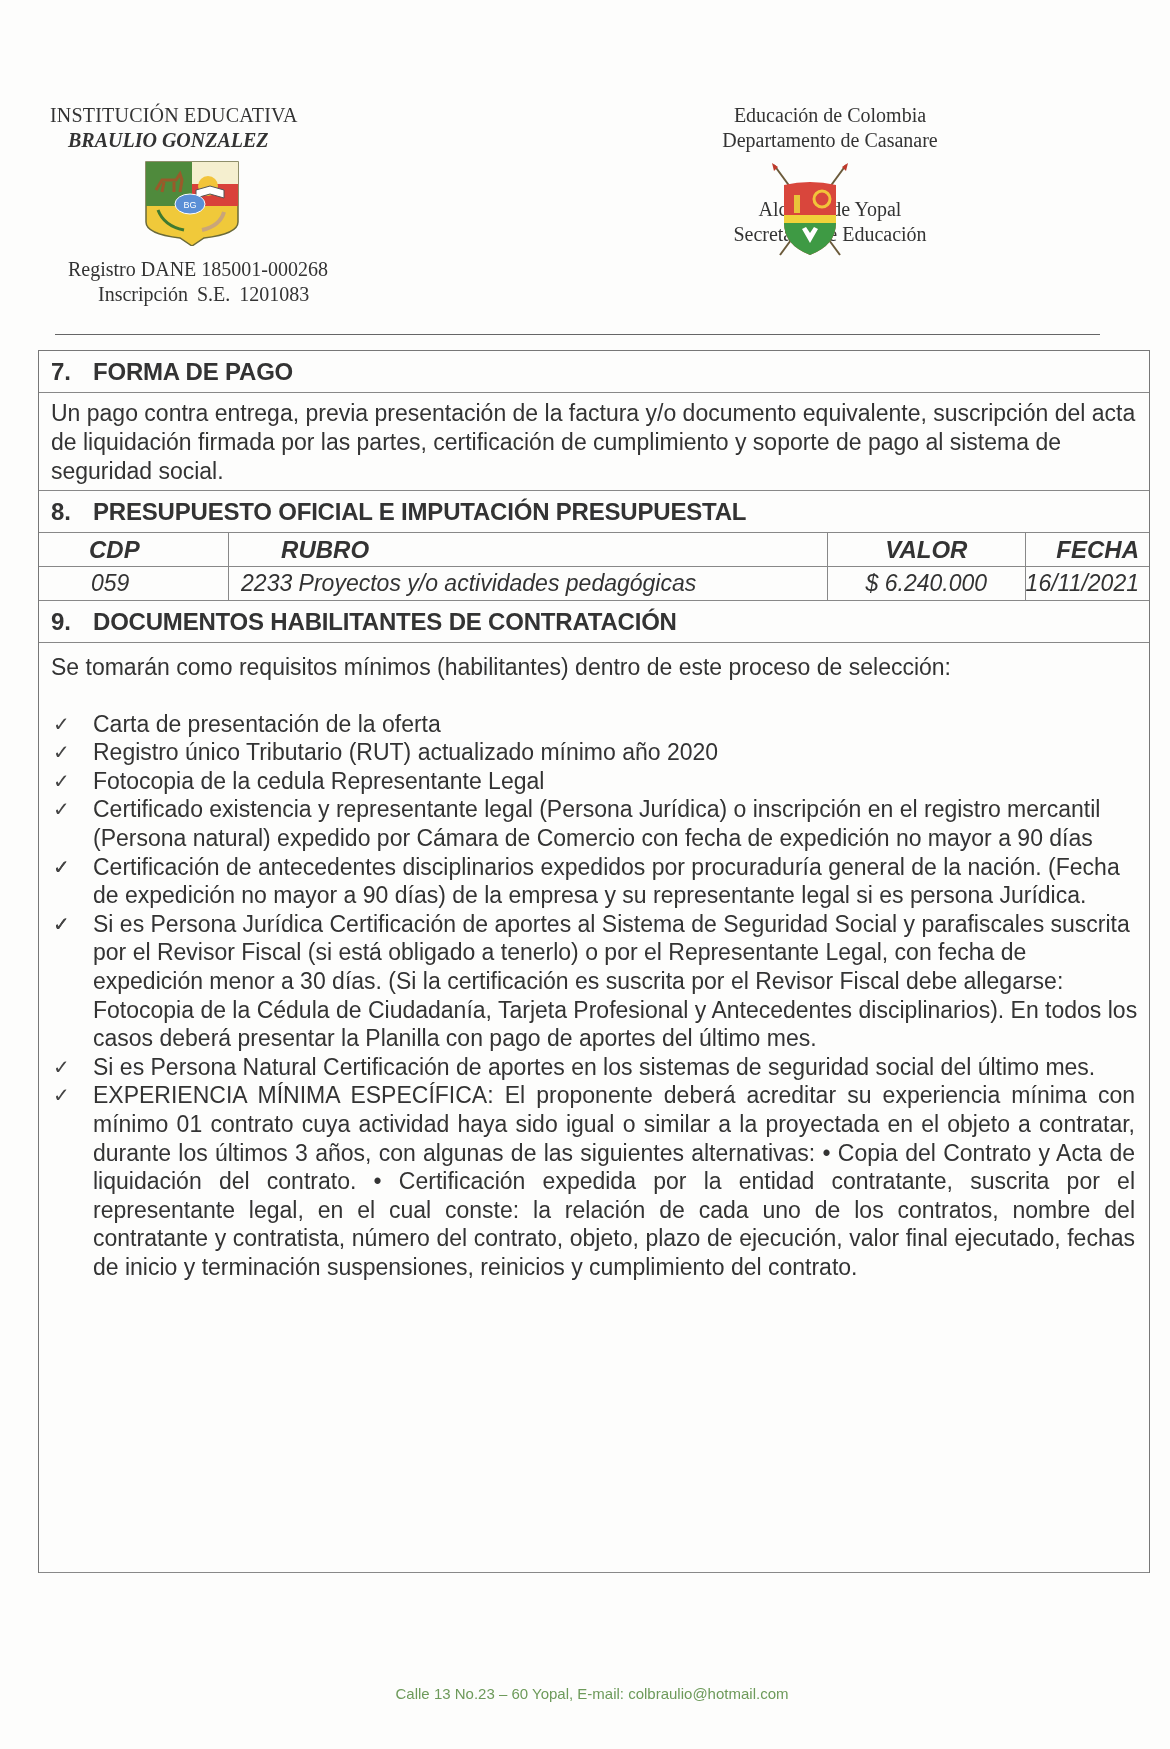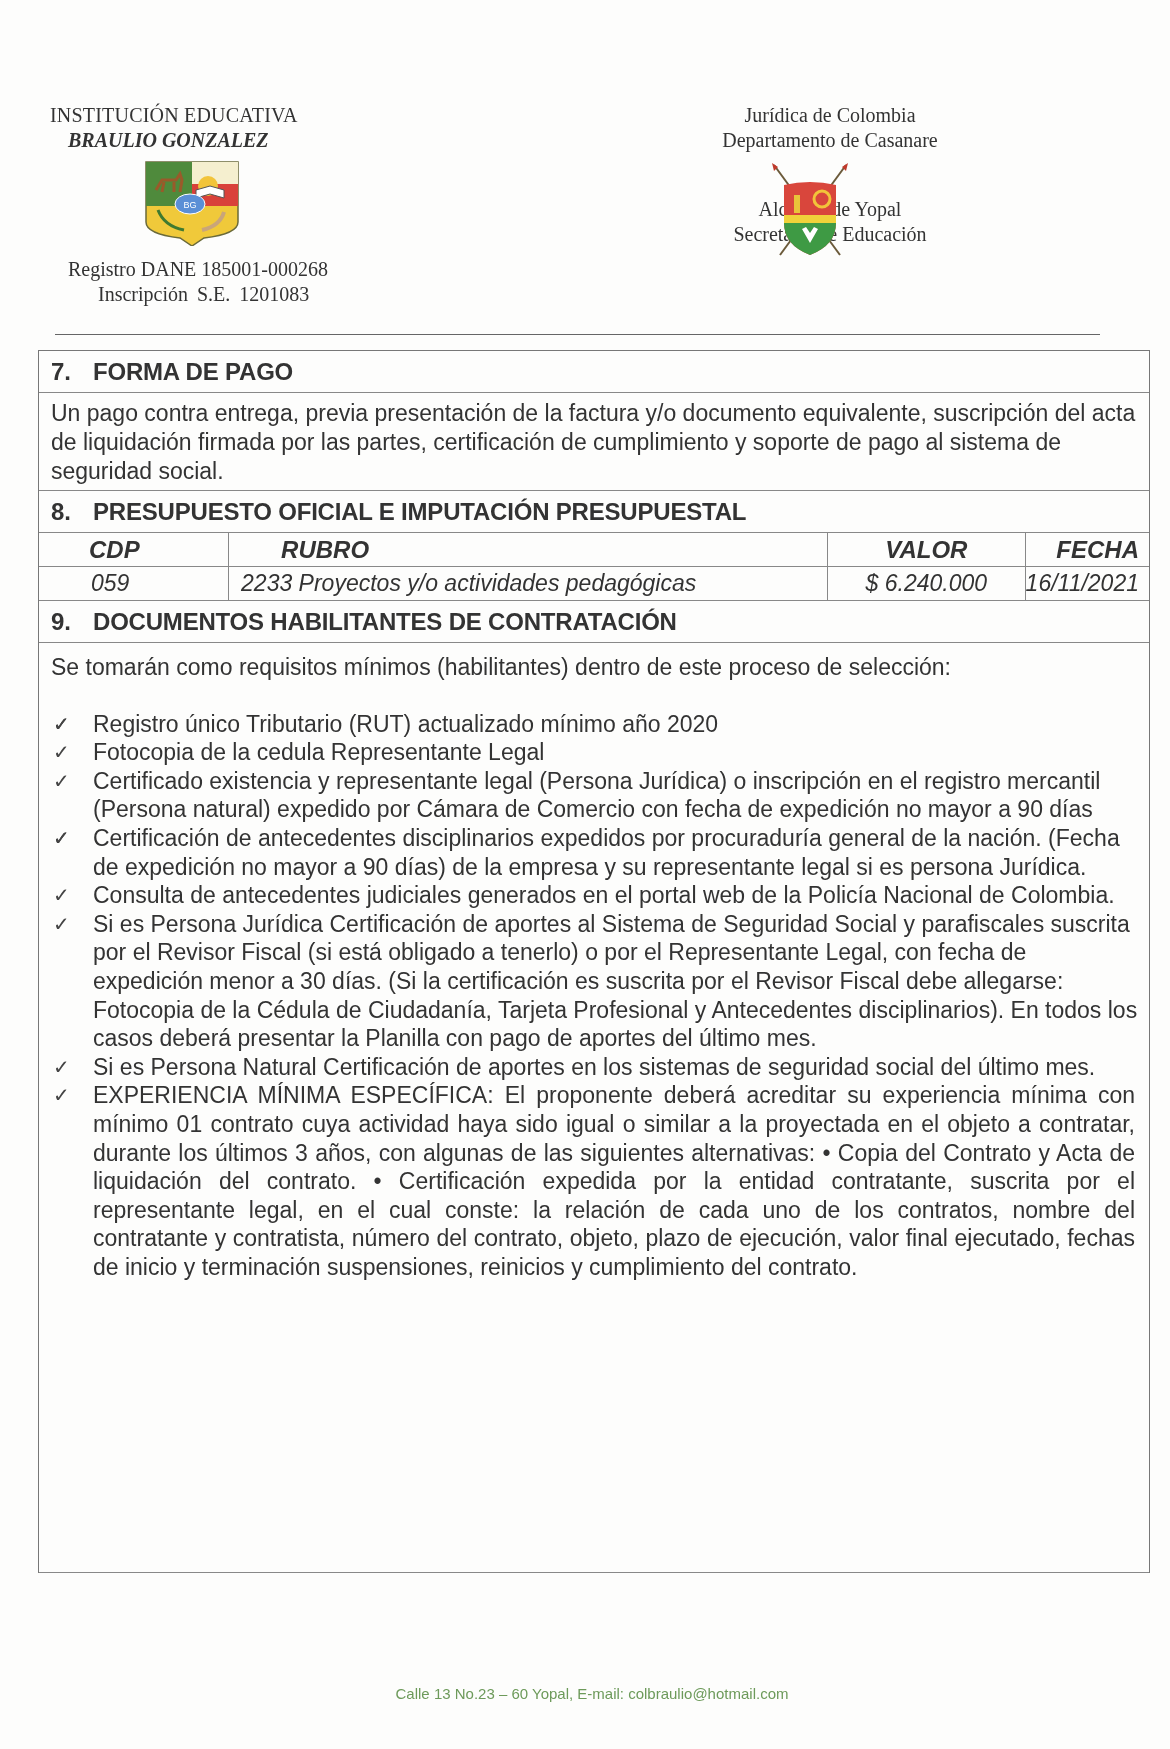--- a/index.html
+++ b/index.html
@@ -118,21 +118,21 @@
   <circle cx="64" cy="26" r="10" fill="#f2c43a"></circle>
   <path d="M52 30 L66 26 L80 30 L80 38 L66 34 L52 38 Z" fill="#fff" stroke="#555" stroke-width="1"></path>
   <path d="M12 30 L18 20 L32 20 L36 14 L38 20 L36 32 M20 22 L18 32 M30 22 L30 32" stroke="#9a5a2a" stroke-width="3" fill="none"></path>
   <ellipse cx="46" cy="44" rx="15" ry="10" fill="#5b8fd6" stroke="#fff" stroke-width="1"></ellipse>
   <text x="46" y="48" font-size="9" text-anchor="middle" fill="#fff" font-family="Liberation Sans, sans-serif">BG</text>
   <path d="M14 50 Q20 66 40 70" stroke="#3f7a30" stroke-width="3" fill="none"></path>
   <path d="M80 52 Q76 66 58 70" stroke="#c9a57a" stroke-width="4" fill="none"></path>
 </svg>
 
 <div class="hdr-right">
-  <div>Jurídica de Colombia</div>
+  <div>Educación de Colombia</div>
   <div>Departamento de Casanare</div>
   <div class="alc">Alcaldía de Yopal</div>
   <div>Secretaría de Educación</div>
 </div>
 
 <svg class="crest-right" viewBox="0 0 80 100">
   <line x1="4" y1="2" x2="70" y2="92" stroke="#6b5a3a" stroke-width="2"></line>
   <line x1="76" y1="2" x2="10" y2="92" stroke="#6b5a3a" stroke-width="2"></line>
   <path d="M2 0 L8 4 L4 8 Z" fill="#c0392b"></path>
   <path d="M78 0 L72 4 L76 8 Z" fill="#c0392b"></path>
@@ -172,27 +172,27 @@
     </tr>
   </tbody>
     </table>
 
   <div class="sec-head">
     <span class="num">9.</span><span>DOCUMENTOS HABILITANTES DE CONTRATACIÓN</span>
   </div>
   <div class="docs">
     <div class="intro">Se tomarán como requisitos mínimos (habilitantes) dentro de este proceso de selección:</div>
     <ul>
-      <li><span class="chk">✓</span></li>
+      <li><span class="chk">✓</span><span>Carta de presentación de la oferta</span></li>
       <li><span class="chk">✓</span><span>Registro único Tributario (RUT) actualizado mínimo año 2020</span></li>
       <li><span class="chk">✓</span><span>Fotocopia de la cedula Representante Legal</span></li>
       <li><span class="chk">✓</span><span>Certificado existencia y representante legal (Persona Jurídica) o inscripción en el registro mercantil (Persona natural) expedido por Cámara de Comercio con fecha de expedición no mayor a 90 días</span></li>
       <li><span class="chk">✓</span></li>
       <li><span class="chk">✓</span><span>Certificación de antecedentes disciplinarios expedidos por procuraduría general de la nación. (Fecha de expedición no mayor a 90 días) de la empresa y su representante legal si es persona Jurídica.</span></li>
-      <li><span class="chk">✓</span><span>Consulta de antecedentes judiciales generados en el portal web de la Policía Nacional de Colombia.</span></li>
+      <li><span class="chk">✓</span></li>
       <li><span class="chk">✓</span><span>Si es Persona Jurídica Certificación de aportes al Sistema de Seguridad Social y parafiscales suscrita por el Revisor Fiscal (si está obligado a tenerlo) o por el Representante Legal, con fecha de expedición menor a 30 días. (Si la certificación es suscrita por el Revisor Fiscal debe allegarse: Fotocopia de la Cédula de Ciudadanía, Tarjeta Profesional y Antecedentes disciplinarios). En todos los casos deberá presentar la Planilla con pago de aportes del último mes.</span></li>
       <li><span class="chk">✓</span><span>Si es Persona Natural Certificación de aportes en los sistemas de seguridad social del último mes.</span></li>
       <li class="justify"><span class="chk">✓</span><span>EXPERIENCIA MÍNIMA ESPECÍFICA: El proponente deberá acreditar su experiencia mínima con mínimo 01 contrato cuya actividad haya sido igual o similar a la proyectada en el objeto a contratar, durante los últimos 3 años, con algunas de las siguientes alternativas: • Copia del Contrato y Acta de liquidación del contrato. • Certificación expedida por la entidad contratante, suscrita por el representante legal, en el cual conste: la relación de cada uno de los contratos, nombre del contratante y contratista, número del contrato, objeto, plazo de ejecución, valor final ejecutado, fechas de inicio y terminación suspensiones, reinicios y cumplimiento del contrato.</span></li>
     </ul>
   </div>
 </div>
 
 <div class="footer">Calle 13 No.23 – 60  Yopal, E-mail: colbraulio@hotmail.com</div>
 
 </body></html>

